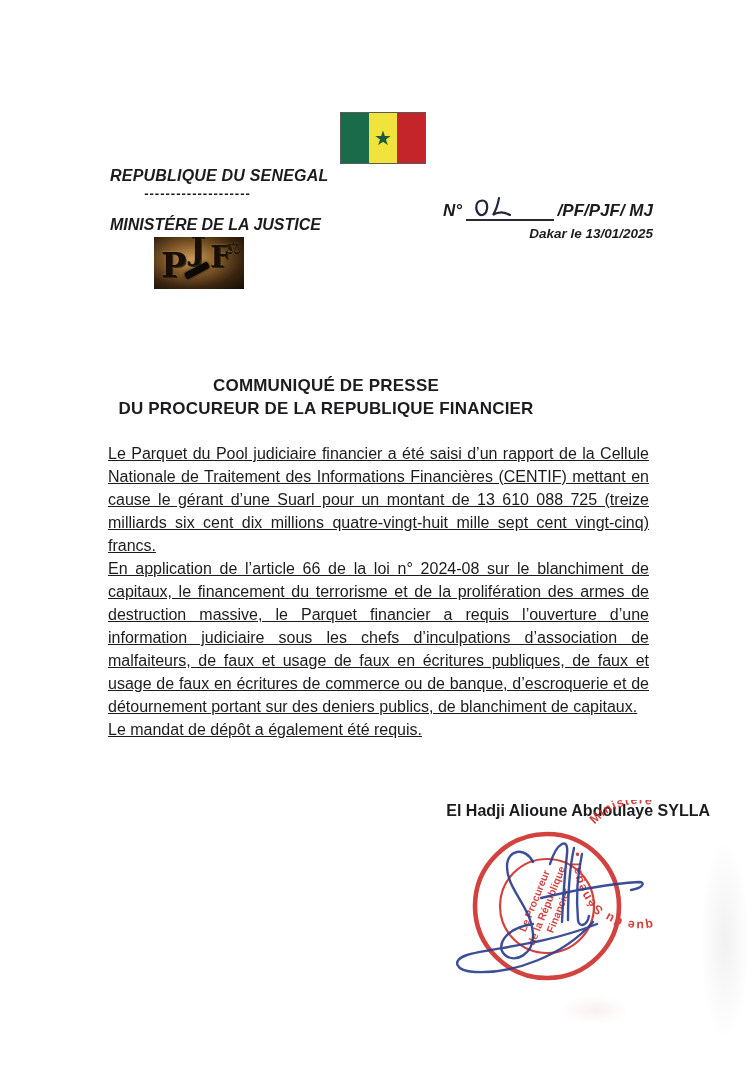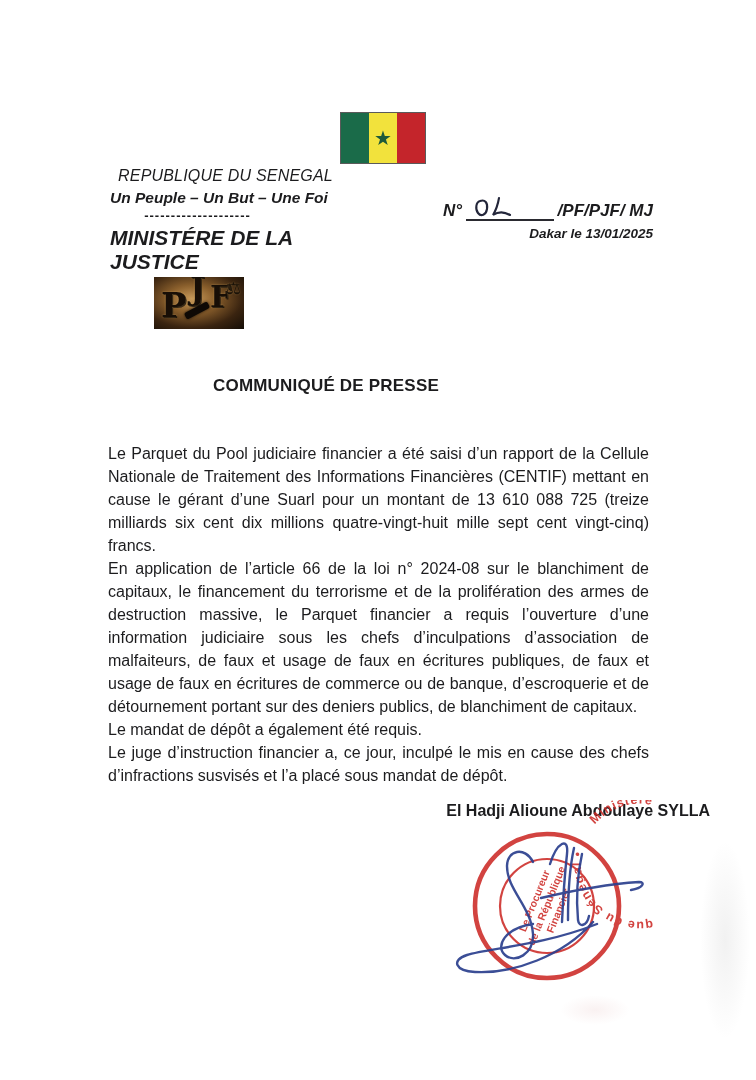--- a/index.html
+++ b/index.html
@@ -3,24 +3,24 @@
 <meta charset="utf-8">
 <style>
   html,body{margin:0;padding:0;background:#e8e8e8;}
   .page{
     position:relative;width:756px;height:1080px;margin:0 auto;
     background:#ffffff;overflow:hidden;
     font-family:"Liberation Sans",sans-serif;color:var(--ink-black,#1c1c1e);
   }
   
   .header-left{position:absolute;left:110px;top:167px;width:270px;}
-  .hl-line1{font-size:16px;font-weight:normal;font-style:italic;letter-spacing:.2px;margin-left:8px;}
+  .hl-line1{font-size:16px;font-weight:bold;font-style:italic;letter-spacing:.2px;}
   .hl-line2{font-size:15.5px;font-weight:bold;font-style:italic;margin-top:4px;}
   .hl-sep{width:175px;text-align:center;font-weight:bold;font-size:13px;letter-spacing:1px;margin-top:1px;}
-  .hl-line3{font-size:21px;font-weight:bold;font-style:italic;margin-top:3px;}
+  .hl-line3{font-size:16px;font-weight:bold;font-style:italic;margin-top:15px;}
   .pjf-logo{
     position:relative;width:90px;height:52px;margin:3px 0 0 44px;
     background:radial-gradient(ellipse at 42% 42%, #c89a5a 0%, #8a5f2c 32%, #3a2410 68%, #140d06 100%);
     overflow:hidden;
   }
   .pjf-logo .lp,.pjf-logo .lj,.pjf-logo .lf{
     position:absolute;font-family:"DejaVu Serif",serif;font-weight:bold;color:#170e06;
     text-shadow:0 0 2px rgba(222,180,106,.55), 1px 1px 0 rgba(0,0,0,.8);
   }
   .pjf-logo .lp{left:7px;top:8px;font-size:34px;}
@@ -43,21 +43,21 @@
   .num-row{display:flex;align-items:flex-end;font-size:17px;font-weight:bold;font-style:italic;white-space:nowrap;}
   .num-blank{position:relative;display:inline-block;width:88px;height:20px;border-bottom:2px solid #2a2a30;margin:0 4px;}
   .num-blank svg{position:absolute;left:6px;bottom:-2px;}
   .date-line{font-size:13.5px;font-weight:bold;font-style:italic;margin:5px 0 0 12px;text-align:right;}
   
   .doc-title{position:absolute;left:0;top:374px;width:652px;text-align:center;
     font-size:17px;font-weight:bold;line-height:23px;letter-spacing:.2px;}
   
   .doc-body{position:absolute;left:108px;top:442px;width:541px;
     font-size:16px;line-height:23px;text-align:justify;}
-  .doc-body p{margin:0;}
+  .doc-body p{margin:0;text-decoration:underline;}
   
   .signer-name{position:absolute;left:430px;top:802px;width:280px;text-align:right;
     font-size:16px;font-weight:bold;}
   .stamp-wrap{position:absolute;left:441px;top:800px;width:212px;height:212px;}
   .stamp-wrap svg{display:block;}
   .smudge{position:absolute;border-radius:50%;pointer-events:none;}
   .smudge.a{left:700px;top:840px;width:50px;height:200px;
     background:radial-gradient(ellipse, rgba(120,120,120,.10), rgba(120,120,120,0) 70%);}
   .smudge.b{left:560px;top:995px;width:70px;height:30px;
     background:radial-gradient(ellipse, rgba(200,120,120,.10), rgba(200,120,120,0) 70%);}
@@ -70,21 +70,20 @@
   <div class="flag">
     <div class="band green"></div>
     <div class="band yellow">
       <span class="star">★</span>
     </div>
     <div class="band red"></div>
   </div>
 
   <div class="header-left">
     <div class="hl-line1">REPUBLIQUE DU SENEGAL</div>
-    <div class="hl-line2">Un Peuple – Un But – Une Foi</div>
     <div class="hl-sep">--------------------</div>
     <div class="hl-line3">MINISTÉRE DE LA JUSTICE</div>
     <div class="pjf-logo">
       <span class="lj">J</span>
       <span class="lp">P</span>
       <span class="lf">F</span>
       <span class="scales">⚖</span>
       <span class="gavel"></span>
     </div>
   </div>
@@ -100,27 +99,27 @@
           </g>
         </svg>
       </span>
       <span>/PF/PJF/ MJ</span>
     </div>
     <div class="date-line">Dakar le 13/01/2025</div>
   </div>
 
   <div class="doc-title">
     <div>COMMUNIQUÉ DE PRESSE</div>
+    <div>DU PROCUREUR DE LA REPUBLIQUE FINANCIER</div>
   </div>
 
   <div class="doc-body">
     <p>Le Parquet du Pool judiciaire financier a été saisi d’un rapport de la Cellule Nationale de Traitement des Informations Financières (CENTIF) mettant en cause le gérant d’une Suarl pour un montant de 13 610 088 725 (treize milliards six cent dix millions quatre-vingt-huit mille sept cent vingt-cinq) francs.</p>
     <p>En application de l’article 66 de la loi n° 2024-08 sur le blanchiment de capitaux, le financement du terrorisme et de la prolifération des armes de destruction massive, le Parquet financier a requis l’ouverture d’une information judiciaire sous les chefs d’inculpations d’association de malfaiteurs, de faux et usage de faux en écritures publiques, de faux et usage de faux en écritures de commerce ou de banque, d’escroquerie et de détournement portant sur des deniers publics, de blanchiment de capitaux.</p>
     <p>Le mandat de dépôt a également été requis.</p>
-    <p>Le juge d’instruction financier a, ce jour, inculpé le mis en cause des chefs d’infractions susvisés et l’a placé sous mandat de dépôt.</p>
   </div>
 
   <div class="signer-name">El Hadji Alioune Abdoulaye SYLLA</div>
 
   <div class="stamp-wrap">
     <svg width="212" height="212" viewBox="0 0 212 212">
       <defs>
         <path id="ringPath" d="M47,106 a59,59 0 1,1 118,0 a59,59 0 1,1 -118,0"></path>
       </defs>
       <g opacity="0.88">

